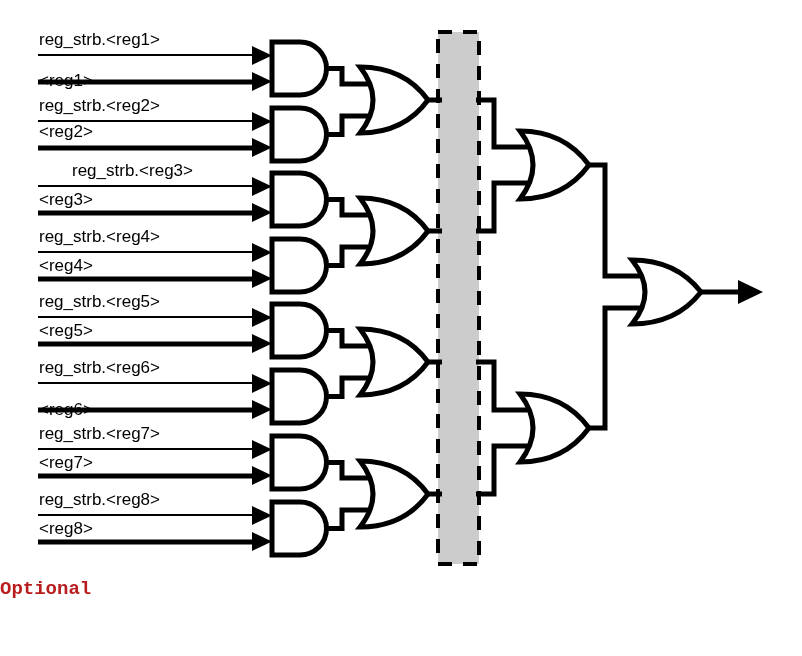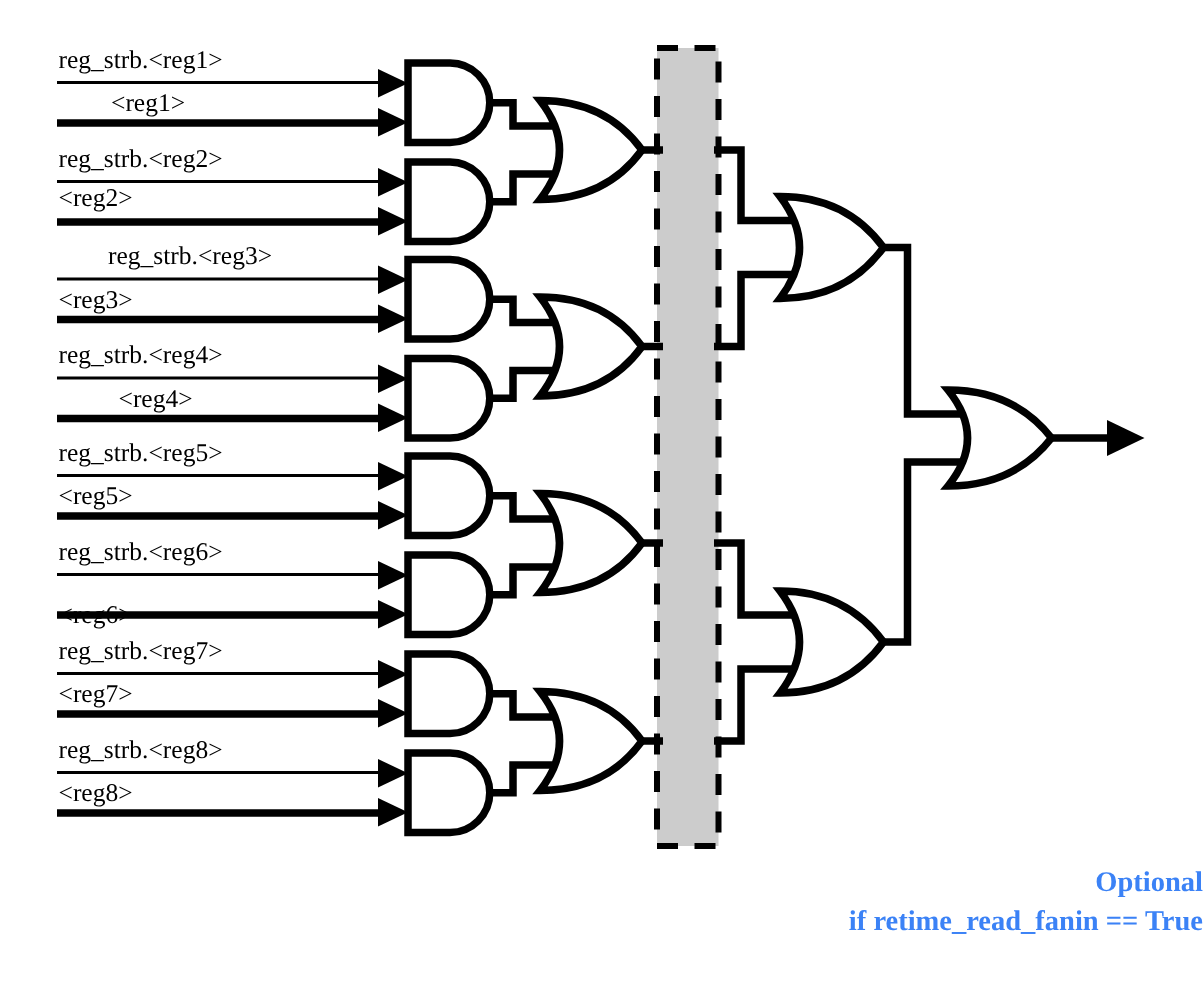--- a/index.html
+++ b/index.html
@@ -1,20 +1,20 @@
 <!DOCTYPE html>
 <html><head>
 <meta charset="utf-8">
 <style>
   html,body{margin:0;padding:0;background:#ffffff;}
   body{font-family:"Liberation Sans",sans-serif;}
   #stage{position:relative;width:802px;height:656px;background:#ffffff;overflow:hidden;}
   #diagram{position:absolute;left:0;top:0;width:802px;height:656px;}
-  .sig-label{position:absolute;font-family:Liberation Serif, serif;font-size:17px;color:#000;white-space:nowrap;line-height:17px;}
-  .caption{position:absolute;font-family:Liberation Serif, serif;font-weight:bold;font-size:19px;color:#3b82f6;white-space:nowrap;text-align:right;}
+  .sig-label{position:absolute;font-family:Liberation Sans, sans-serif;font-size:17px;color:#000;white-space:nowrap;line-height:17px;}
+  .caption{position:absolute;font-family:Liberation Mono, monospace;font-weight:bold;font-size:19px;color:#b91c1c;white-space:nowrap;text-align:left;}
 </style>
 </head>
 <body>
 
 <div id="stage">
 
   <svg id="diagram" viewBox="0 0 802 656" xmlns="http://www.w3.org/2000/svg">
 
     <rect x="438" y="32" width="41" height="532" fill="#cccccc" stroke="#000000" stroke-width="4" stroke-dasharray="14,11"></rect>
 
@@ -141,39 +141,38 @@
     </g>
 
     <g>
       <line x1="701" y1="292" x2="744" y2="292" stroke="#000" stroke-width="5"></line>
       <polygon points="738,280 763,292 738,304" fill="#000"></polygon>
     </g>
 
   </svg>
 
   <div class="sig-label" style="left:39px;top:31px;">reg_strb.&lt;reg1&gt;</div>
-  <div class="sig-label" style="left:39px;top:60px;margin-left:35px;">&lt;reg1&gt;</div>
+  <div class="sig-label" style="left:39px;top:72px;">&lt;reg1&gt;</div>
 
   <div class="sig-label" style="left:39px;top:97px;">reg_strb.&lt;reg2&gt;</div>
   <div class="sig-label" style="left:39px;top:110px;margin-top:13px;">&lt;reg2&gt;</div>
 
   <div class="sig-label" style="left:39px;top:162px;margin-left:33px;">reg_strb.&lt;reg3&gt;</div>
   <div class="sig-label" style="left:39px;top:191px;">&lt;reg3&gt;</div>
 
   <div class="sig-label" style="left:39px;top:228px;">reg_strb.&lt;reg4&gt;</div>
-  <div class="sig-label" style="left:39px;top:257px;margin-left:40px;">&lt;reg4&gt;</div>
+  <div class="sig-label" style="left:39px;top:257px;">&lt;reg4&gt;</div>
 
   <div class="sig-label" style="left:39px;top:293px;text-align:right;">reg_strb.&lt;reg5&gt;</div>
   <div class="sig-label" style="left:39px;top:322px;">&lt;reg5&gt;</div>
 
   <div class="sig-label" style="left:39px;top:359px;">reg_strb.&lt;reg6&gt;</div>
   <div class="sig-label" style="left:39px;top:388px;margin-top:13px;">&lt;reg6&gt;</div>
 
   <div class="sig-label" style="left:39px;top:425px;">reg_strb.&lt;reg7&gt;</div>
   <div class="sig-label" style="left:39px;top:454px;">&lt;reg7&gt;</div>
 
   <div class="sig-label" style="left:39px;top:491px;">reg_strb.&lt;reg8&gt;</div>
   <div class="sig-label" style="left:39px;top:520px;text-align:center;">&lt;reg8&gt;</div>
 
   <div class="caption" style="left:0px;top:578px;width:802px;">Optional</div>
-  <div class="caption" style="left:0px;top:604px;width:802px;">if retime_read_fanin == True</div>
 
 </div>
 
 </body></html>

